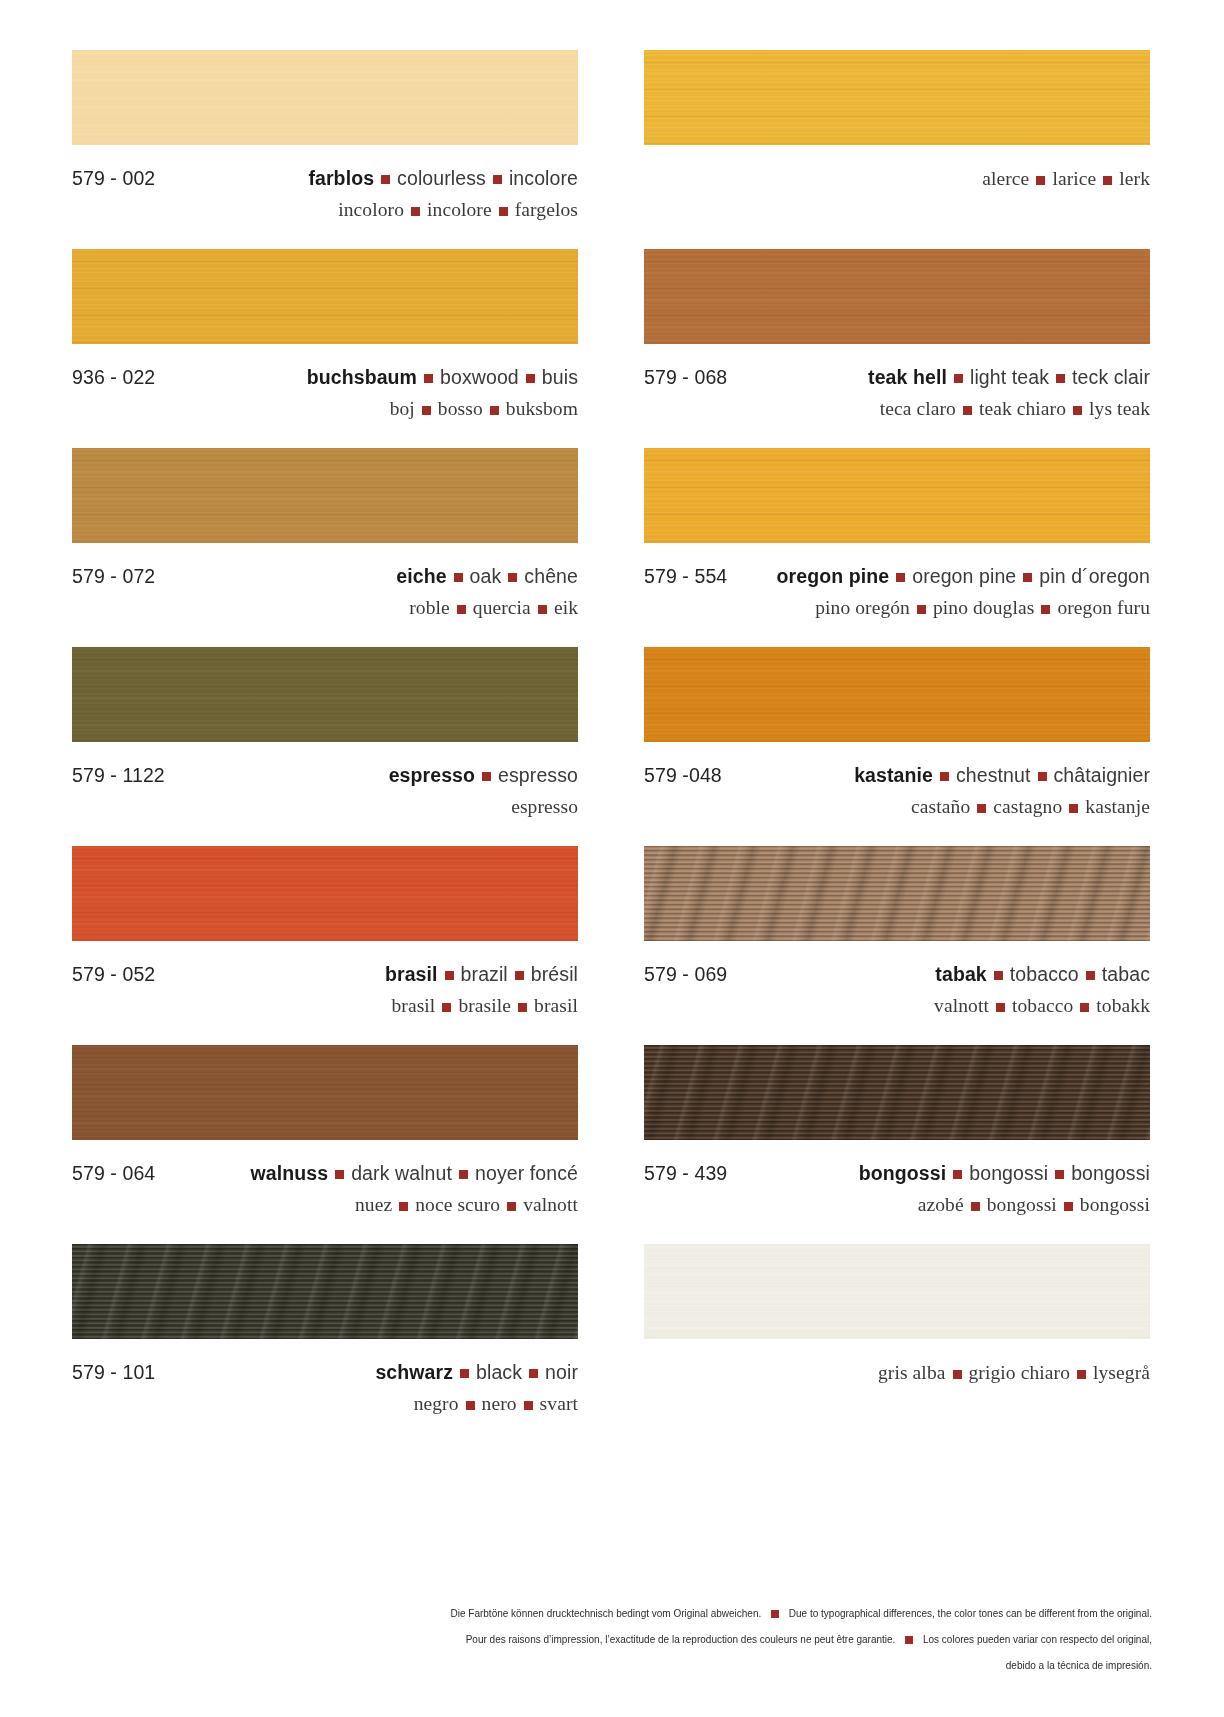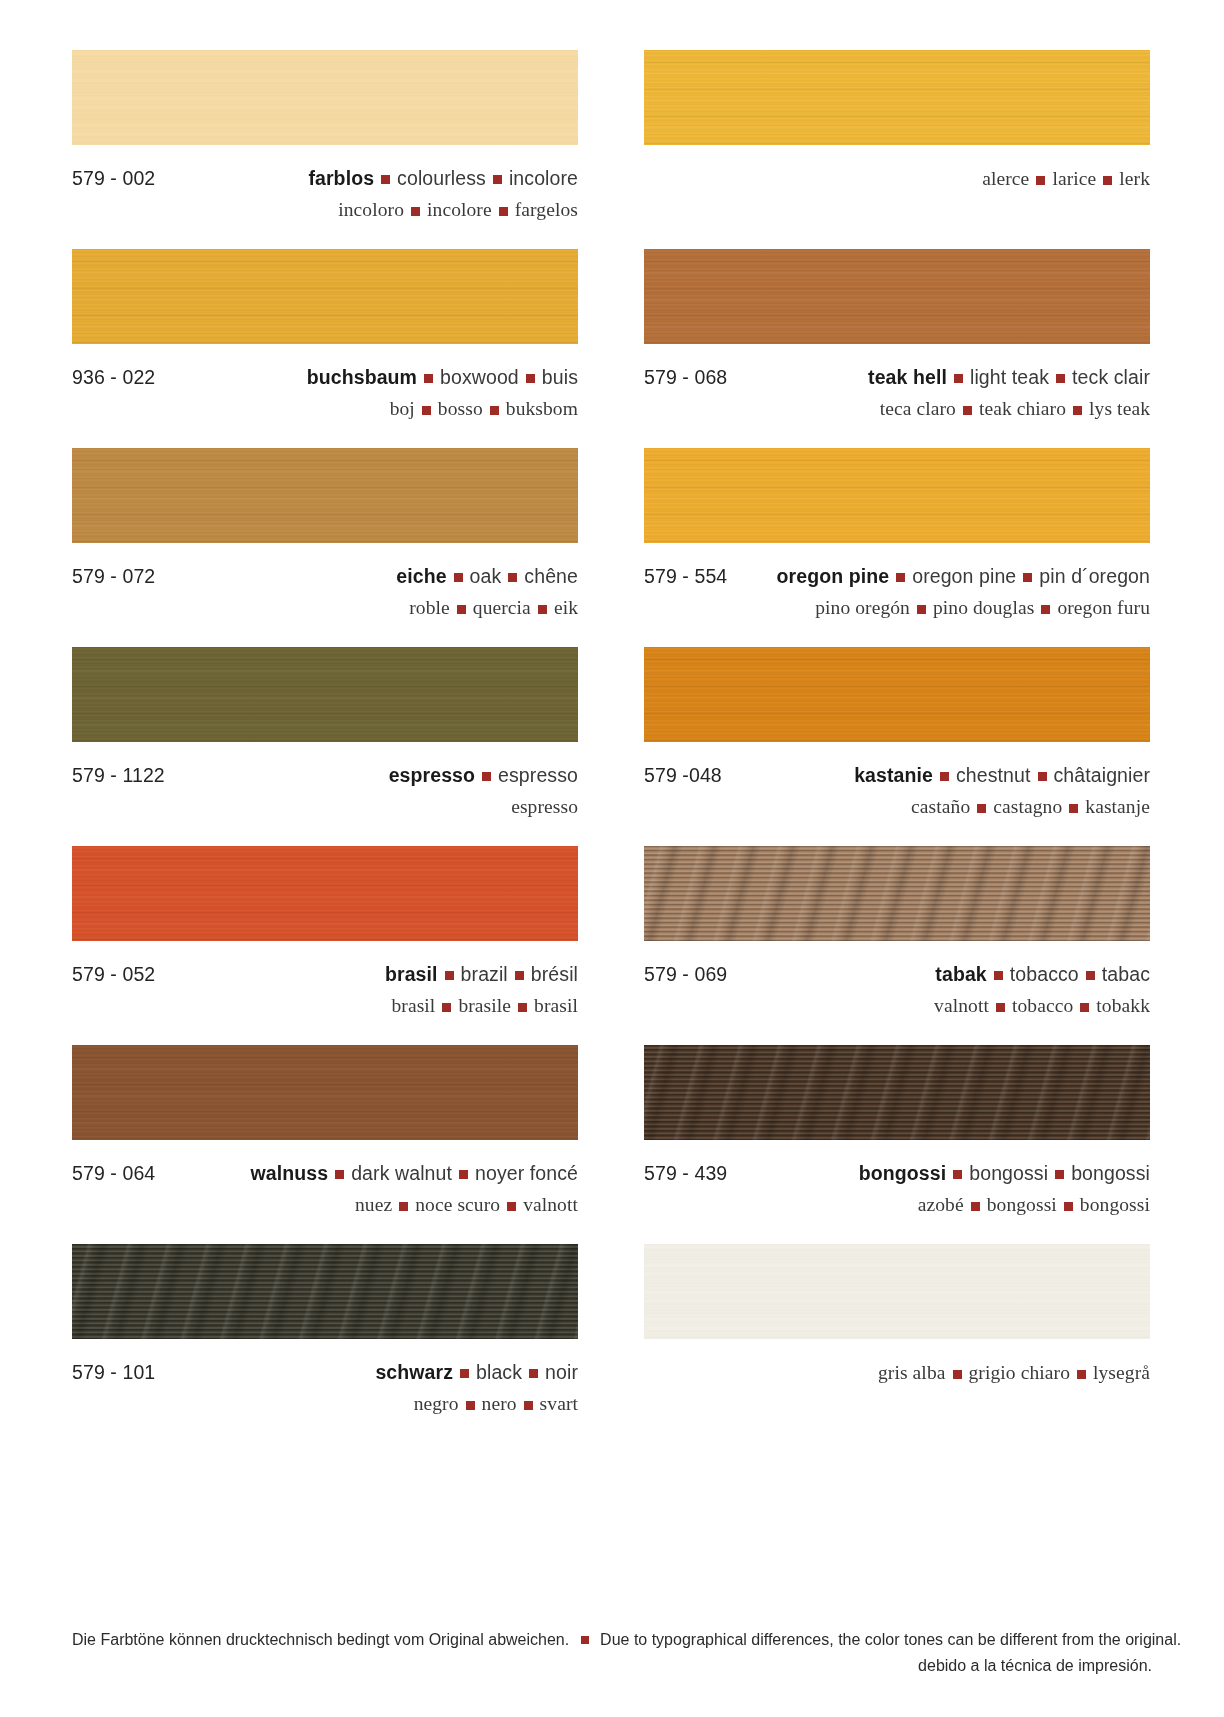--- a/index.html
+++ b/index.html
@@ -153,21 +153,21 @@
 
   .tr { color: #3a3a3a; }
 
   
   #footer {
     position: absolute;
     left: 72px;
     right: 72px;
     bottom: 38px;
     text-align: right;
-    font-size: 16px;
+    font-size: 10px;
     line-height: 26px;
     color: #2b2b2b;
   }
   #footer .fline { display: block; white-space: nowrap; }
   #footer .fsep {
     display: inline-block;
     width: 8px;
     height: 8px;
     background: #9e2b25;
     margin: 0 7px 1px 7px;
@@ -326,14 +326,19 @@
       </div>
     </div>
 </div>
 
 <div id="footer">
   <span class="fline">
     <span>Die Farbtöne können drucktechnisch bedingt vom Original abweichen.</span>
     <span class="fsep"></span>
     <span>Due to typographical differences, the color tones can be different from the original.</span>
   </span>
+  <span class="fline">
+    <span>Pour des raisons d’impression, l’exactitude de la reproduction des couleurs ne peut être garantie.</span>
+    <span class="fsep"></span>
+    <span>Los colores pueden variar con respecto del original,</span>
+  </span>
   <span class="fline">debido a la técnica de impresión.</span>
 </div>
 
 </body></html>

